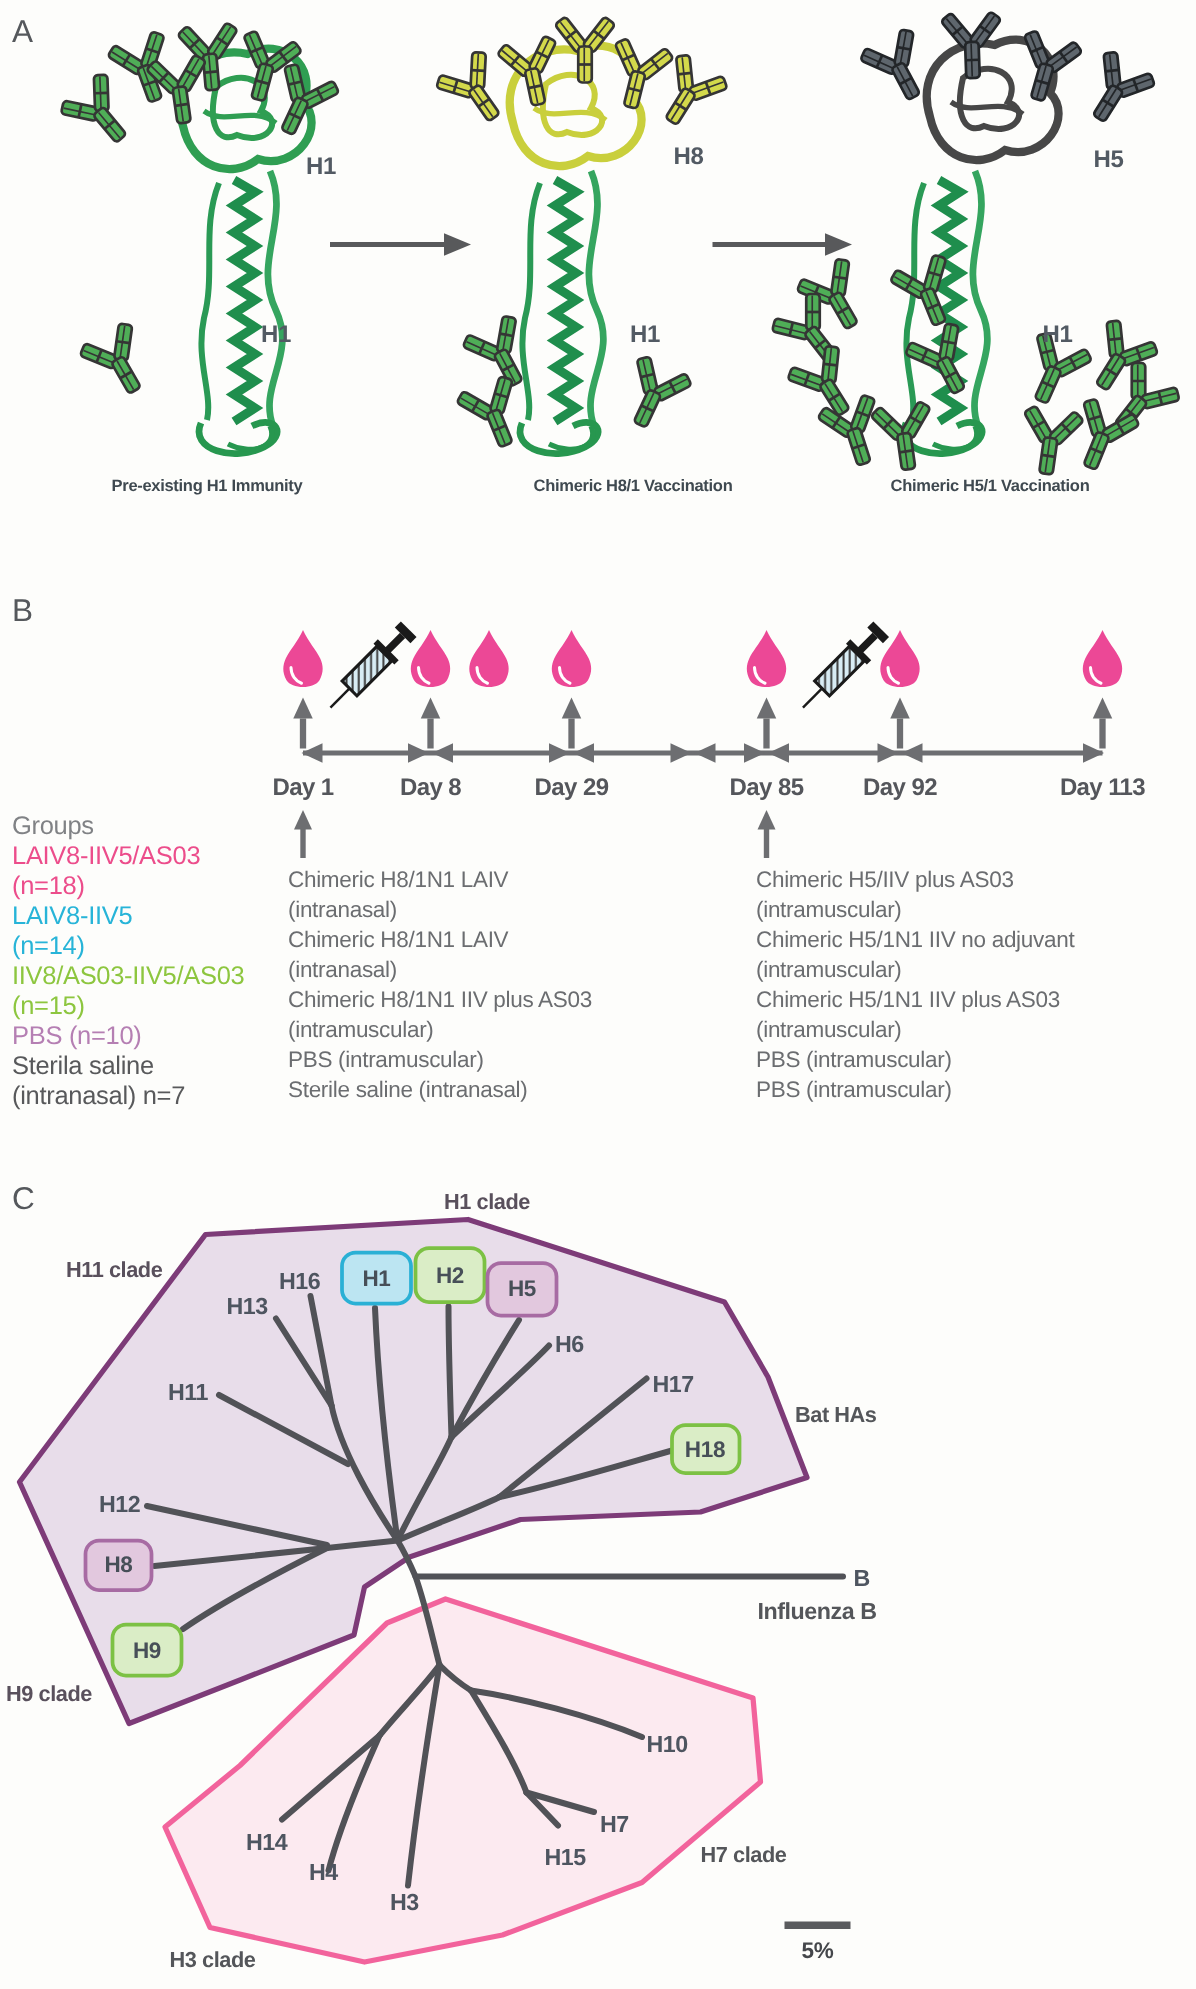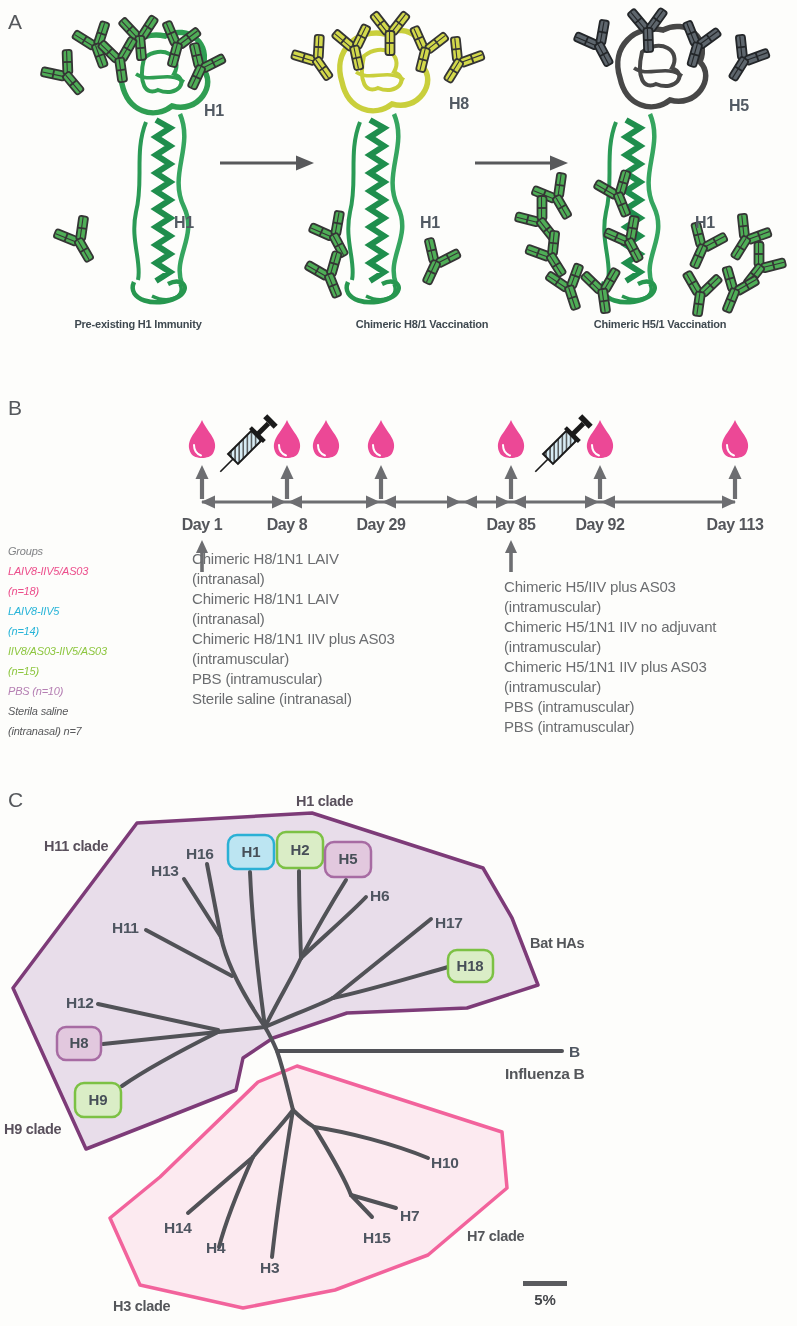--- a/index.html
+++ b/index.html
@@ -5,21 +5,21 @@
   html,body{margin:0;padding:0;}
   body{
     width:797px;height:1326px;position:relative;overflow:hidden;
     background:#fdfdfb;color:#54565a;
     font-family:"Liberation Sans","DejaVu Sans",sans-serif;
     letter-spacing:-0.2px;
   }
   .abs{position:absolute;}
   .panel-letter{font-size:21px;color:#55585c;letter-spacing:0;}
   .caption{font-weight:700;font-size:11px;color:#3f4950;text-align:center;width:240px;}
-  .gline{font-size:11px;line-height:20px;white-space:nowrap;font-style:italic;}
+  .gline{font-size:17px;line-height:20px;white-space:nowrap;}
   .gtitle{color:#808285;}
   .tline{font-size:15px;line-height:20px;color:#6b6d70;white-space:nowrap;}
   svg{position:absolute;display:block;}
   svg text{font-family:"Liberation Sans","DejaVu Sans",sans-serif;}
   .tip{font-weight:700;font-size:15.5px;fill:#4e5560;letter-spacing:-0.3px;}
   .clade{font-weight:700;font-size:14.5px;fill:#59505c;letter-spacing:-0.3px;}
   .gray-clade{fill:#54565a;}
   .boxtxt{font-weight:700;font-size:15px;fill:#474f58;text-anchor:middle;}
   .daylbl{font-weight:700;font-size:16px;fill:#54565b;text-anchor:middle;letter-spacing:-0.4px;}
   .halbl{font-weight:700;font-size:16px;fill:#525a63;}
@@ -235,21 +235,21 @@
   <div class="gline" style="color: rgb(236, 77, 139);">(n=18)</div>
   <div class="gline" style="color: rgb(39, 180, 216);">LAIV8-IIV5</div>
   <div class="gline" style="color: rgb(39, 180, 216);">(n=14)</div>
   <div class="gline" style="color: rgb(141, 198, 63);">IIV8/AS03-IIV5/AS03</div>
   <div class="gline" style="color: rgb(141, 198, 63);">(n=15)</div>
   <div class="gline" style="color: rgb(181, 127, 179);">PBS (n=10)</div>
   <div class="gline" style="color: rgb(88, 89, 91);">Sterila saline</div>
   <div class="gline" style="color: rgb(88, 89, 91);">(intranasal) n=7</div>
 </div>
 
-<div class="abs" style="left:192px;top:549px;">
+<div class="abs" style="left:192px;top:577px;">
   <div class="tline">Chimeric H8/1N1 LAIV</div>
   <div class="tline">(intranasal)</div>
   <div class="tline">Chimeric H8/1N1 LAIV</div>
   <div class="tline">(intranasal)</div>
   <div class="tline">Chimeric H8/1N1 IIV plus AS03</div>
   <div class="tline">(intramuscular)</div>
   <div class="tline">PBS (intramuscular)</div>
   <div class="tline">Sterile saline (intranasal)</div>
 </div>
 

